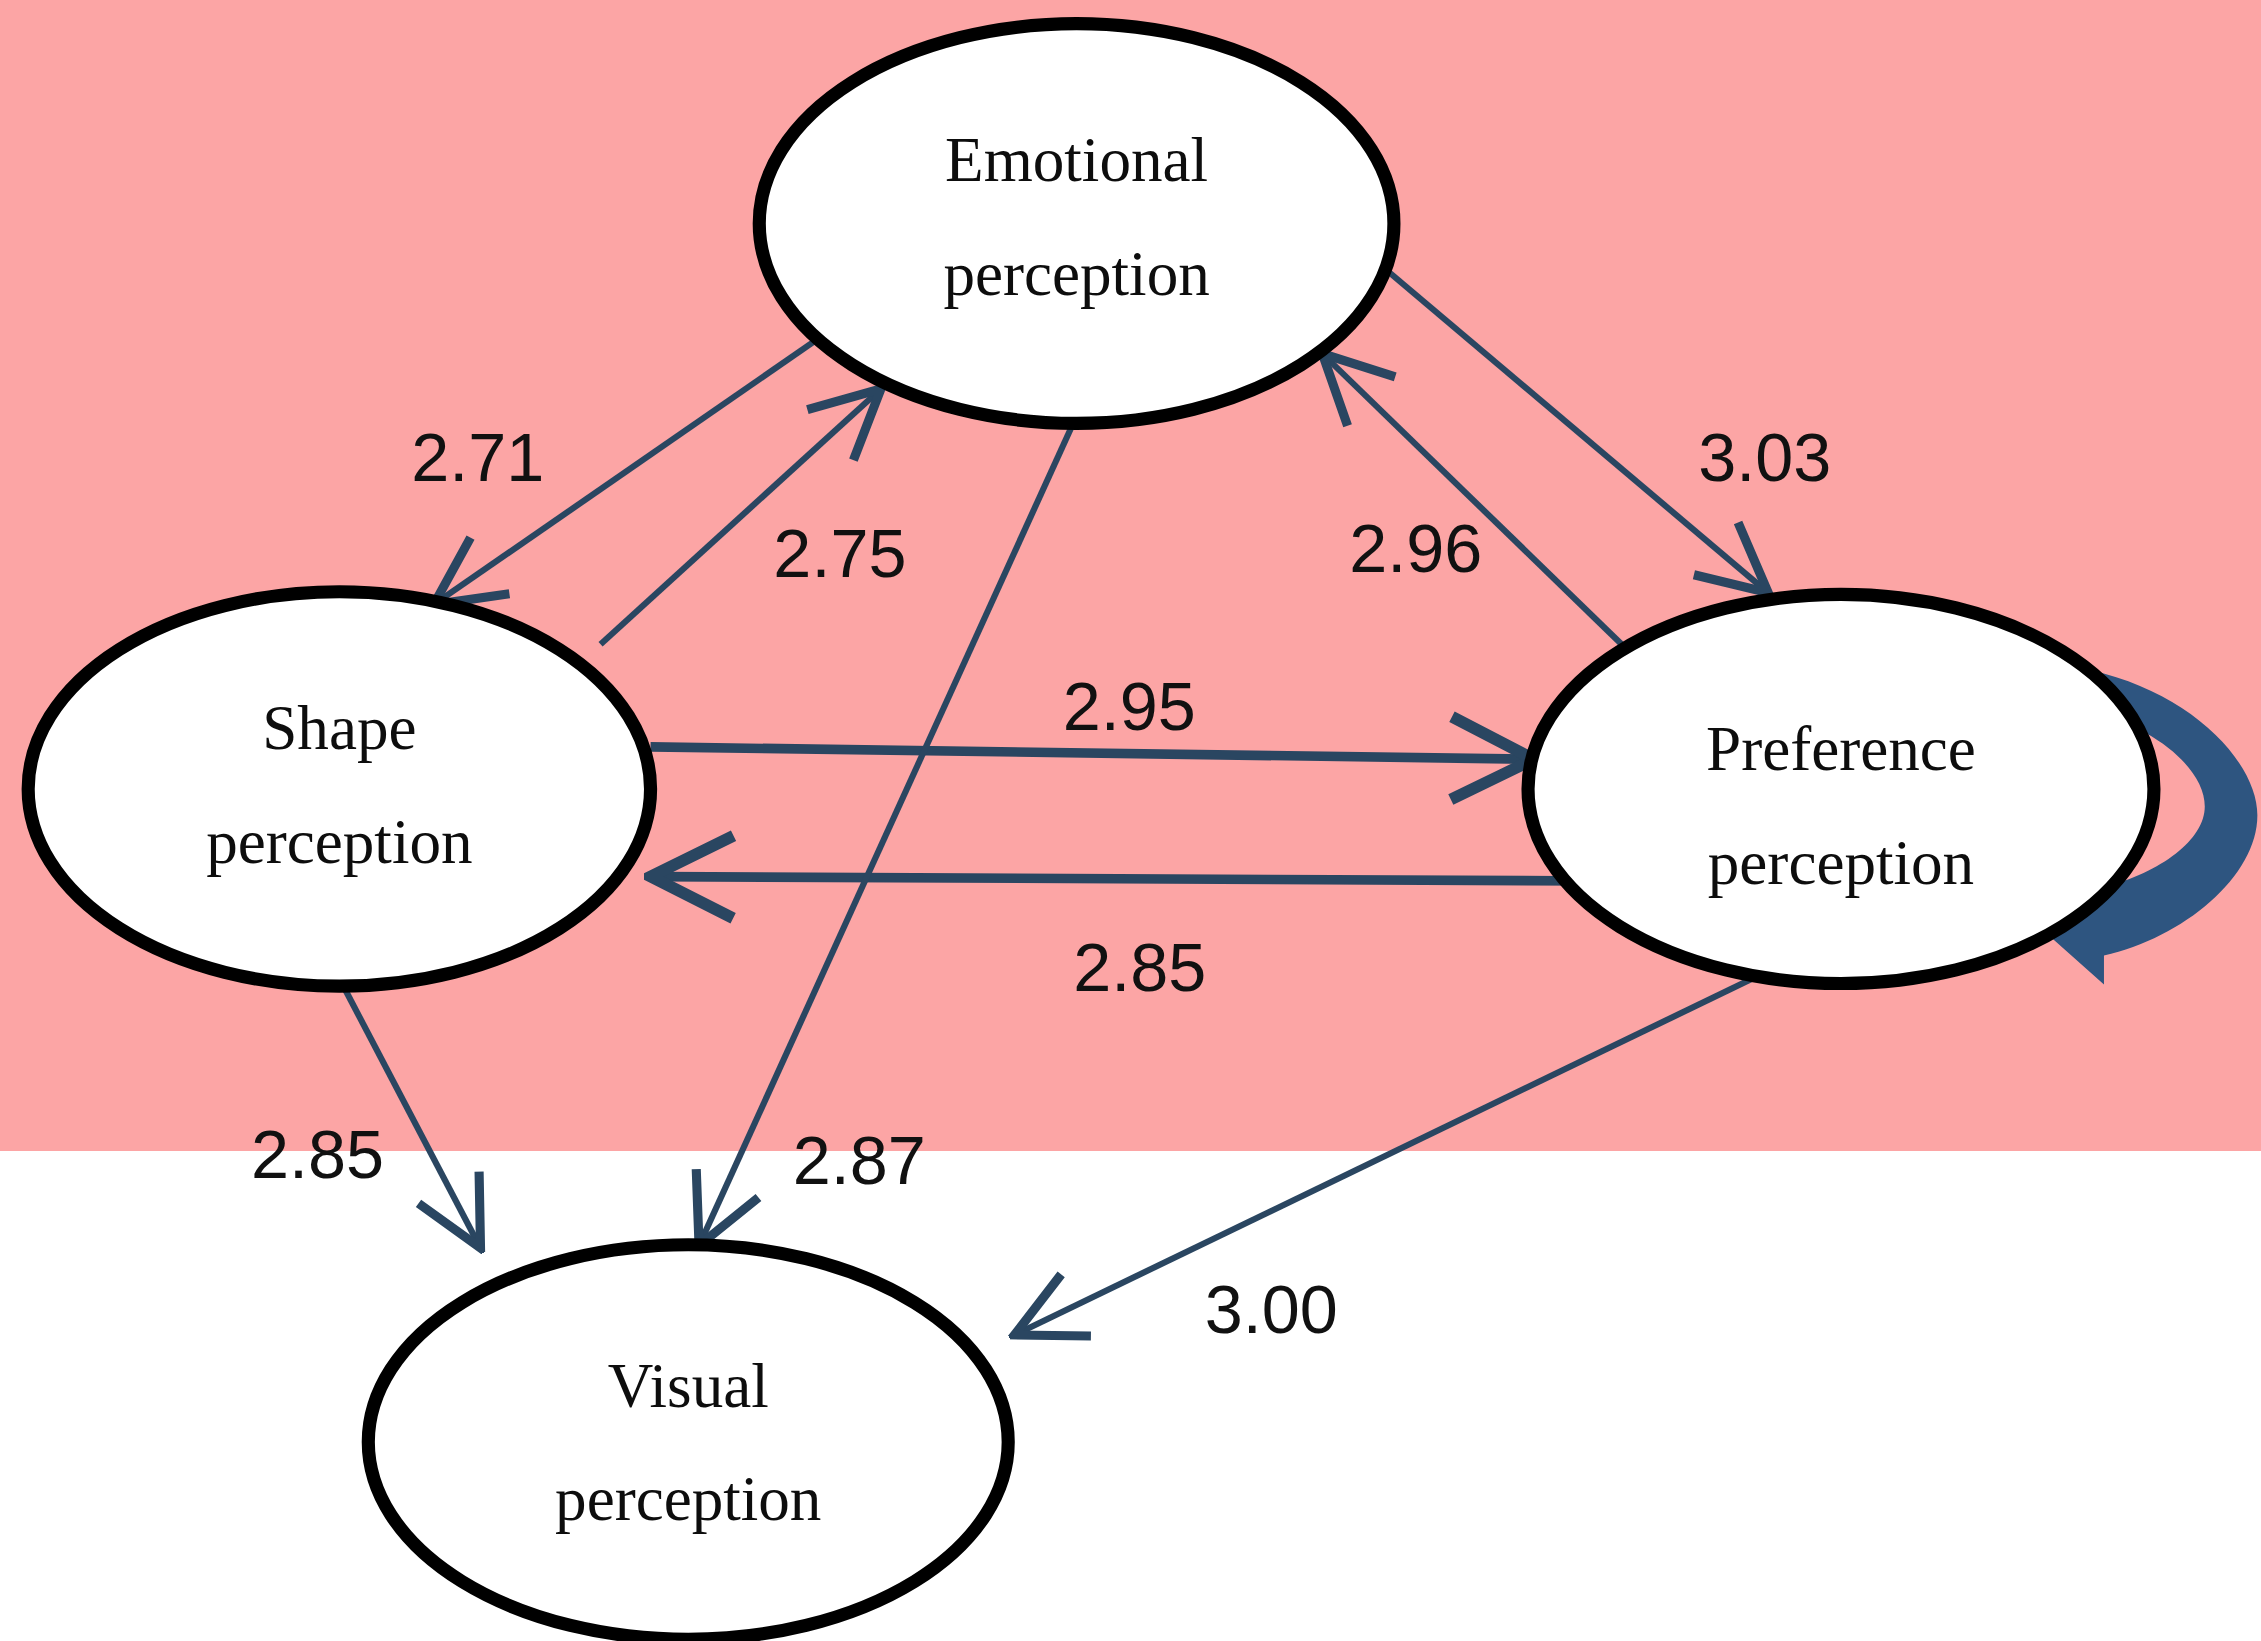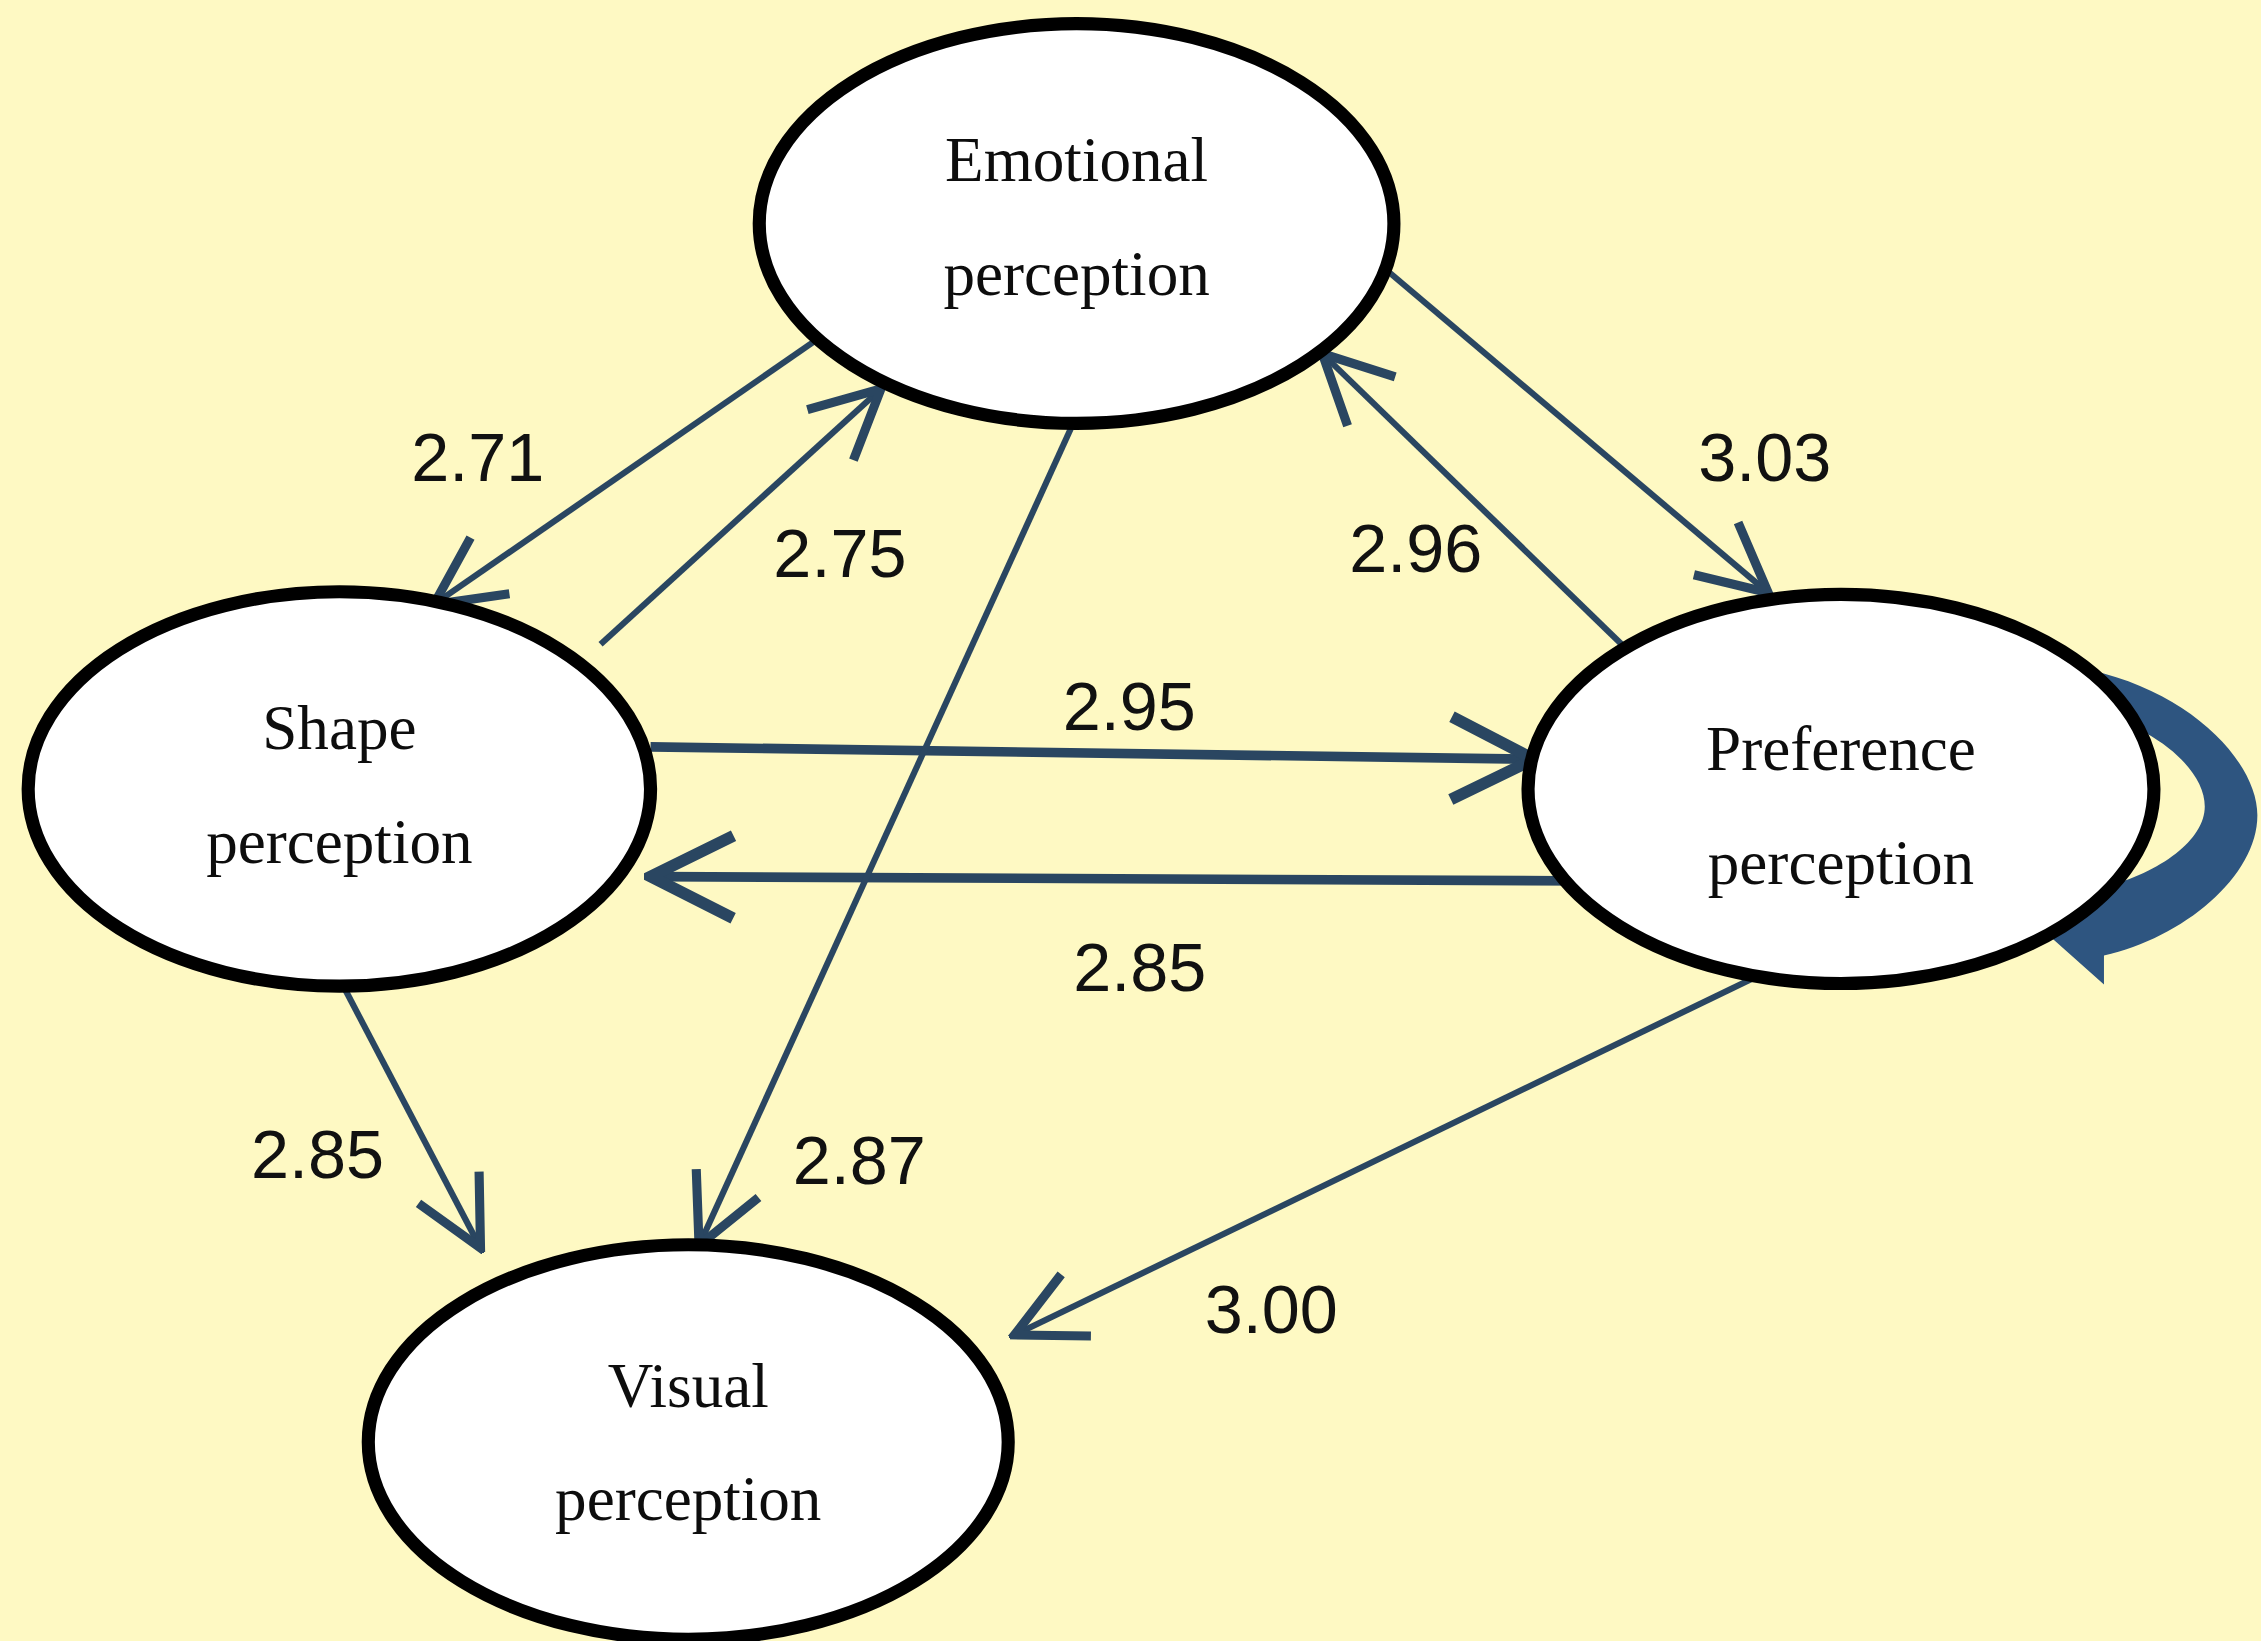--- a/index.html
+++ b/index.html
@@ -10,22 +10,22 @@
   }
   body {
     width: 2261px;
     height: 1641px;
     overflow: hidden;
     font-family: "Liberation Serif", "DejaVu Serif", serif;
   }
   #diagram-root {
     position: relative;
     width: 2261px;
-    height: 1641px;
-    background: #fef9c3;
+    height: 1151px;
+    background: #fca5a5;
   }
   svg#diagram-svg {
     position: absolute;
     left: 0;
     top: 0;
     width: 2261px;
     height: 1641px;
     display: block;
   }
   .node-ellipse {

